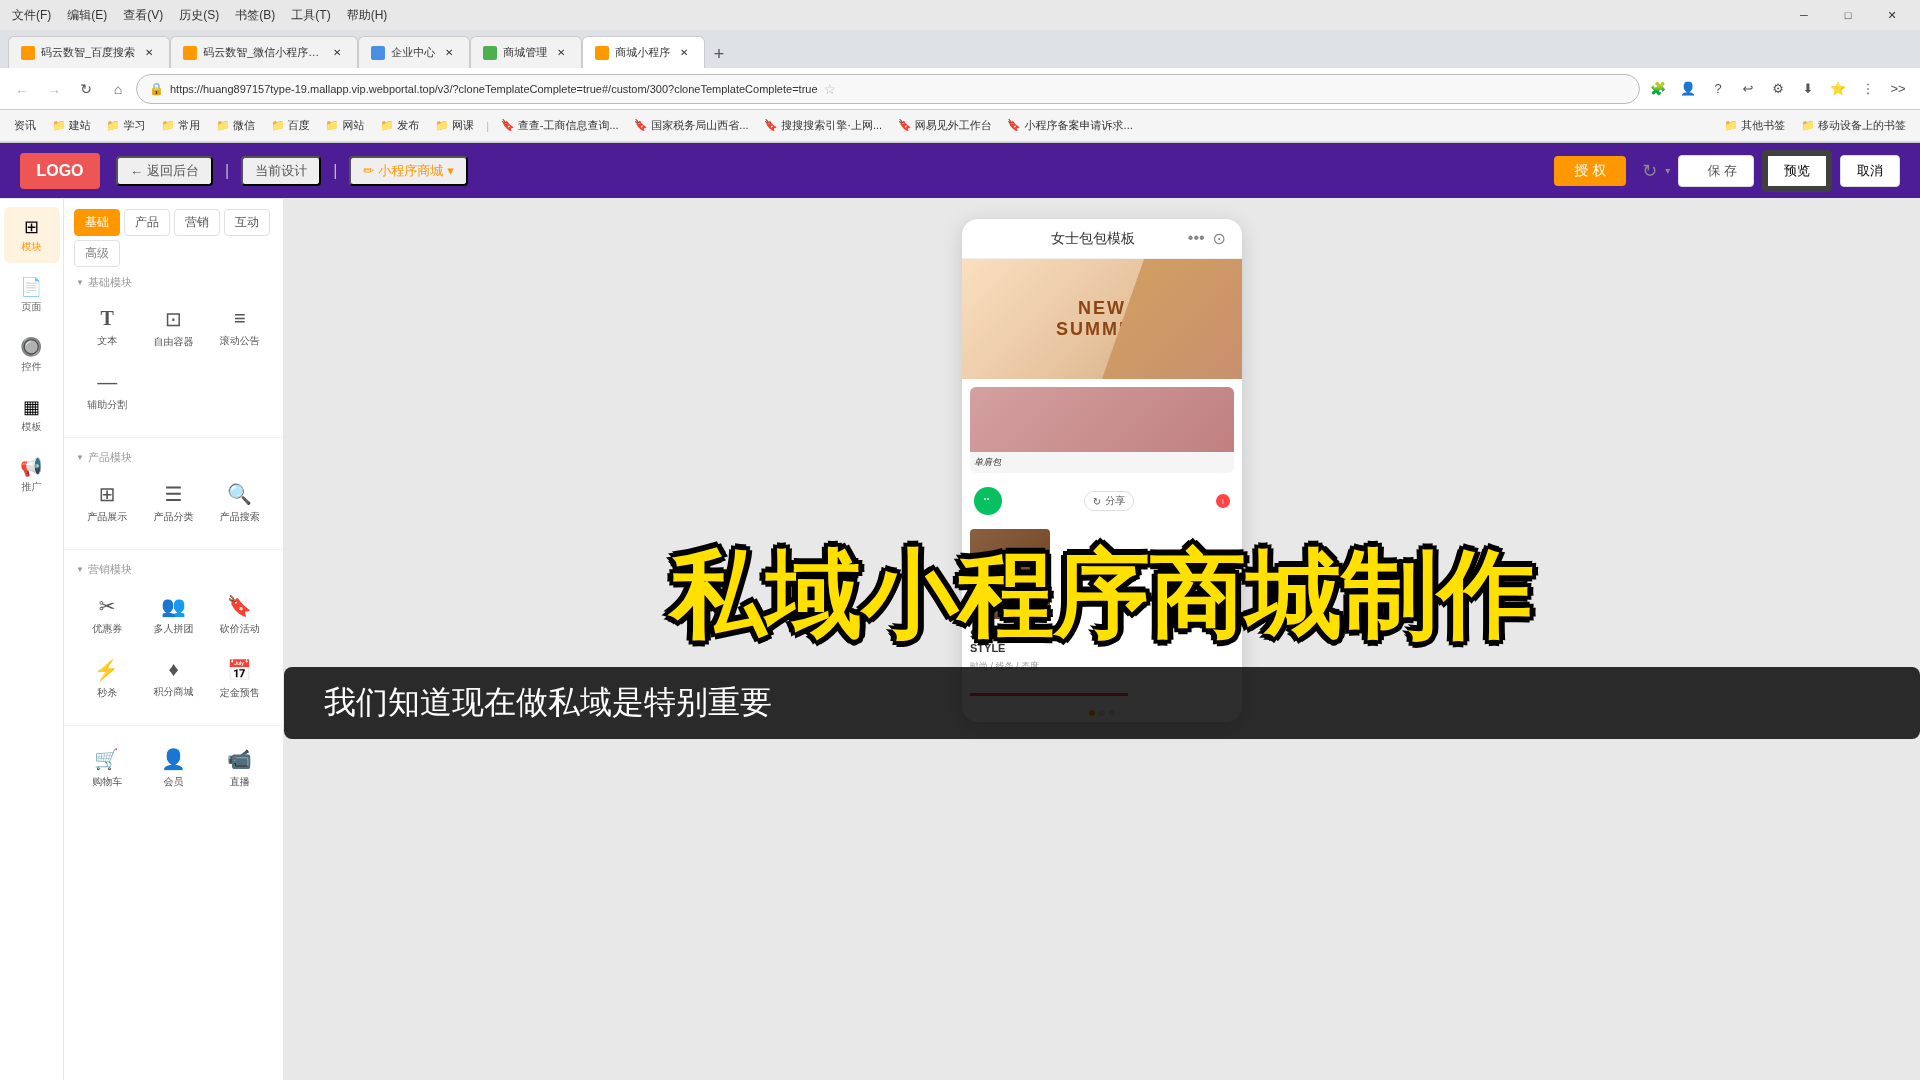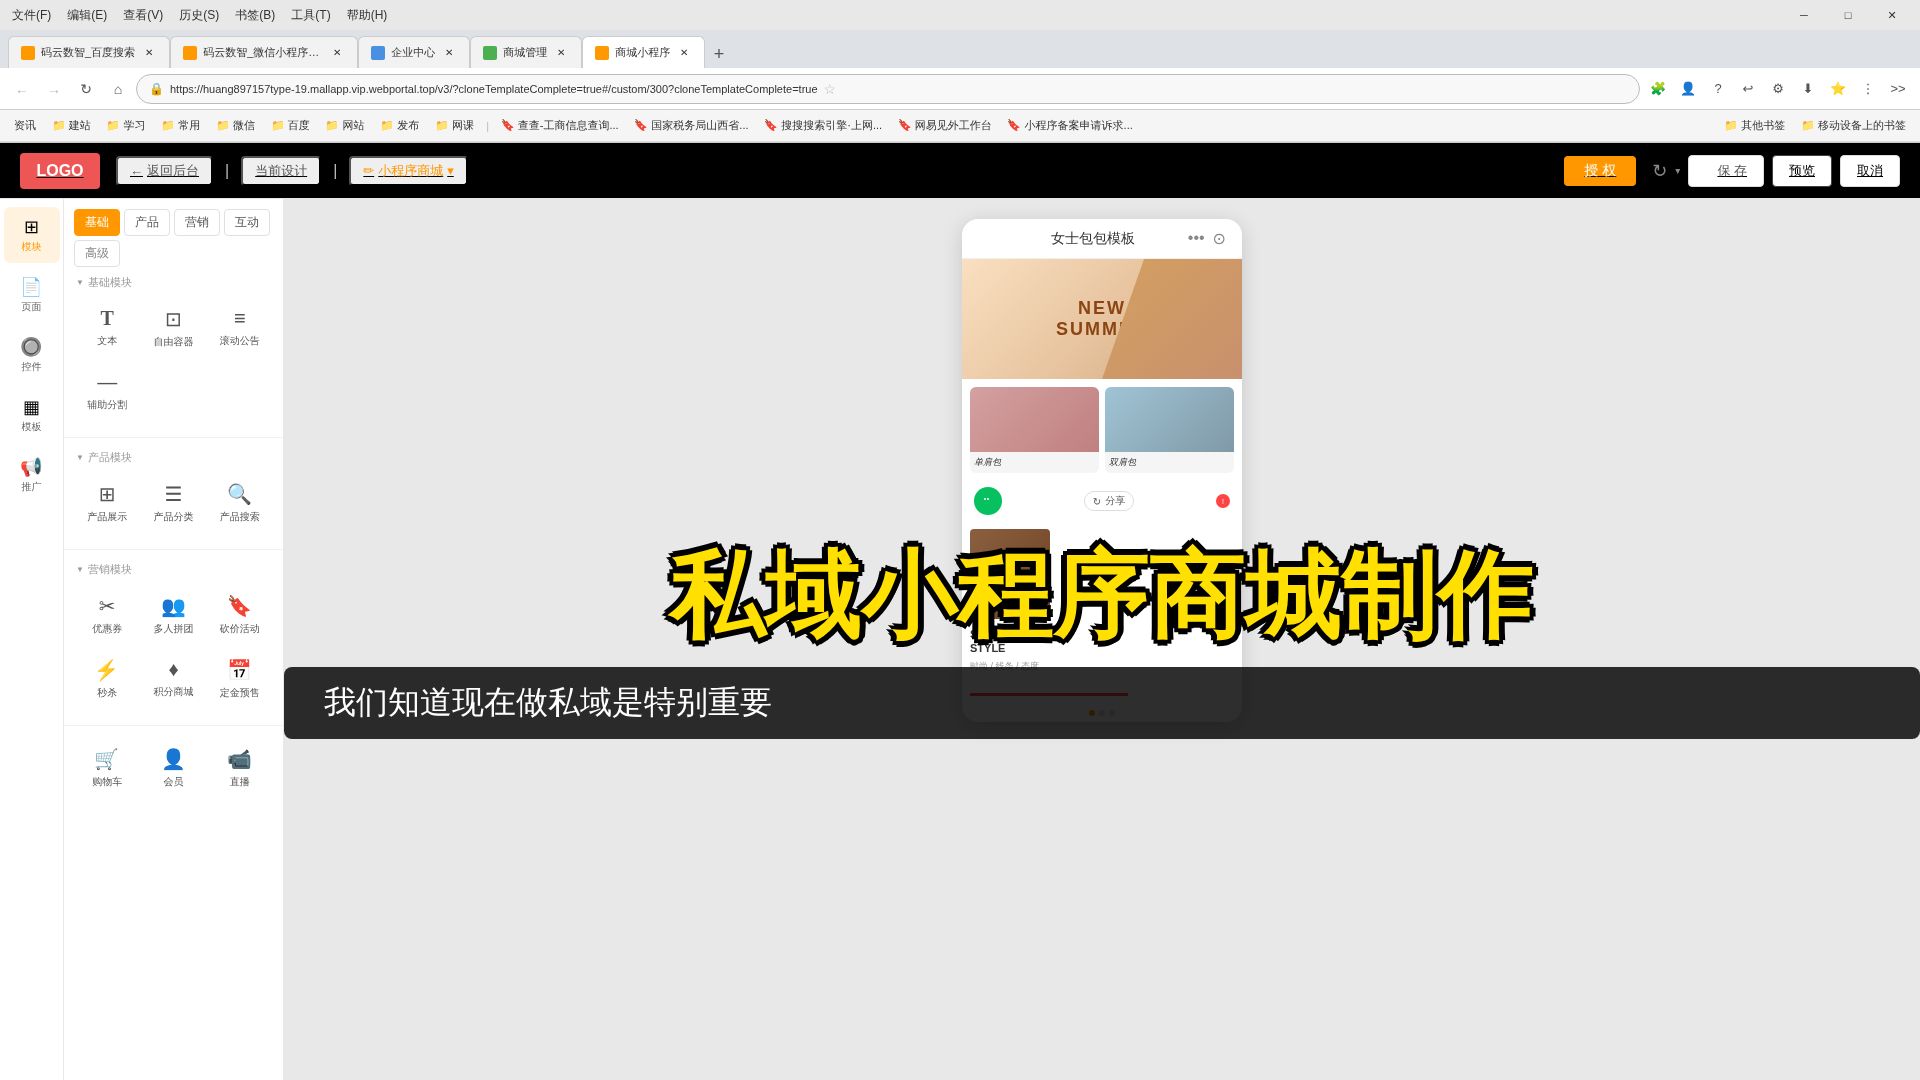--- a/index.html
+++ b/index.html
@@ -37,29 +37,29 @@
 
     
     .bookmarks-bar { display: flex; align-items: center; height: 32px; background: #f5f5f5; border-bottom: 1px solid #ddd; padding: 0 8px; gap: 4px; font-size: 11px; }
     .bookmark-item { padding: 2px 6px; border-radius: 4px; cursor: pointer; white-space: nowrap; display: flex; align-items: center; gap: 3px; color: #333; }
     .bm-sep { color: #bbb; margin: 0 2px; }
 
     
     .app { display: flex; flex-direction: column; width: 100%; height: calc(1080px - 142px); background: #f5f5f5; }
 
     
-    .app-header { display: flex; align-items: center; height: 56px; background: #000000; border-bottom: 1px solid #e8e8e8; padding: 0 20px; gap: 16px; text-decoration: underline; }
+    .app-header { display: flex; align-items: center; height: 56px; background: #4c1d95; border-bottom: 1px solid #e8e8e8; padding: 0 20px; gap: 16px; }
     .logo-box { width: 80px; height: 36px; background: #e55; border-radius: 4px; display: flex; align-items: center; justify-content: center; color: white; font-weight: bold; font-size: 16px; cursor: pointer; }
     .header-nav { display: flex; align-items: center; gap: 12px; }
     .header-nav-btn { padding: 4px 12px; border-radius: 4px; font-size: 13px; cursor: pointer; display: flex; align-items: center; gap: 4px; color: #555; }
     .authorize-btn { background: #ff9800; color: white; border: none; border-radius: 4px; padding: 6px 20px; font-size: 14px; cursor: pointer; }
     .header-spacer { flex: 1; }
     .header-right { display: flex; gap: 8px; align-items: center; }
     .header-action-btn { padding: 6px 16px; border-radius: 4px; font-size: 13px; cursor: pointer; border: 1px solid #ddd; background: #fff; }
-    .preview-btn { background: #fff; border: 1px solid #404040; padding-left: 16px; }
+    .preview-btn { background: #fff; border: 6px solid #404040; padding-left: 16px; }
     .cancel-btn { background: #fff; border: 1px solid #ddd; }
     .save-btn { background: #fff; border: 1px solid #ddd; color: #555; padding-left: 28px; }
 
     
     .app-body { display: flex; flex: 1; overflow: hidden; }
 
     
     .sidebar { width: 64px; background: #fff; border-right: 1px solid #e8e8e8; display: flex; flex-direction: column; align-items: center; padding-top: 8px; gap: 4px; }
     .sidebar-item { width: 56px; height: 56px; display: flex; flex-direction: column; align-items: center; justify-content: center; cursor: pointer; border-radius: 6px; gap: 2px; }
     .sidebar-item.active { background: #fff3e0; }
@@ -399,26 +399,20 @@
             </div>
           </div>
 
           <div style="display:flex; gap:6px; padding:8px; background:#fff;font-style:italic;">
             <div style="flex:1; border-radius:6px; overflow:hidden; background:#f5f5f5;">
               <div style="height:65px; background:linear-gradient(135deg,#d4a0a0,#c08080);"></div>
               <div style="padding:4px;">
                 <div style="font-size:9px;color:#333;">单肩包</div>
               </div>
             </div>
-            <div style="flex:1; border-radius:6px; overflow:hidden; background:#f5f5f5;">
-              <div style="height:65px; background:linear-gradient(135deg,#a0c4d4,#8099a8);"></div>
-              <div style="padding:4px;">
-                <div style="font-size:9px;color:#333;">双肩包</div>
-              </div>
-            </div>
           </div>
 
           <div style="display:flex; justify-content:space-between; align-items:center; padding:6px 12px; background:#fff;">
             <div class="wechat-icon">
               <svg width="16" height="16" viewBox="0 0 16 16" fill="white">
                 <path d="M6.5 2C3.46 2 1 4.02 1 6.5c0 1.37.7 2.6 1.8 3.43L2.4 11.5l1.5-.75c.5.15 1.05.25 1.6.25.2 0 .4-.01.59-.04A3.75 3.75 0 0 0 6 12.25C6 14.32 8.24 16 11 16c.7 0 1.37-.12 1.96-.33l1.29.65-.35-1.25C14.56 14.2 15 13.27 15 12.25 15 10.18 13.21 8.5 11 8.5c-.1 0-.2.01-.3.01C10.65 5.79 8.82 4 6.5 4z" opacity="0"></path>
                 <circle cx="5" cy="6" r="1" fill="white"></circle>
                 <circle cx="8" cy="6" r="1" fill="white"></circle>
               </svg>
             </div>

